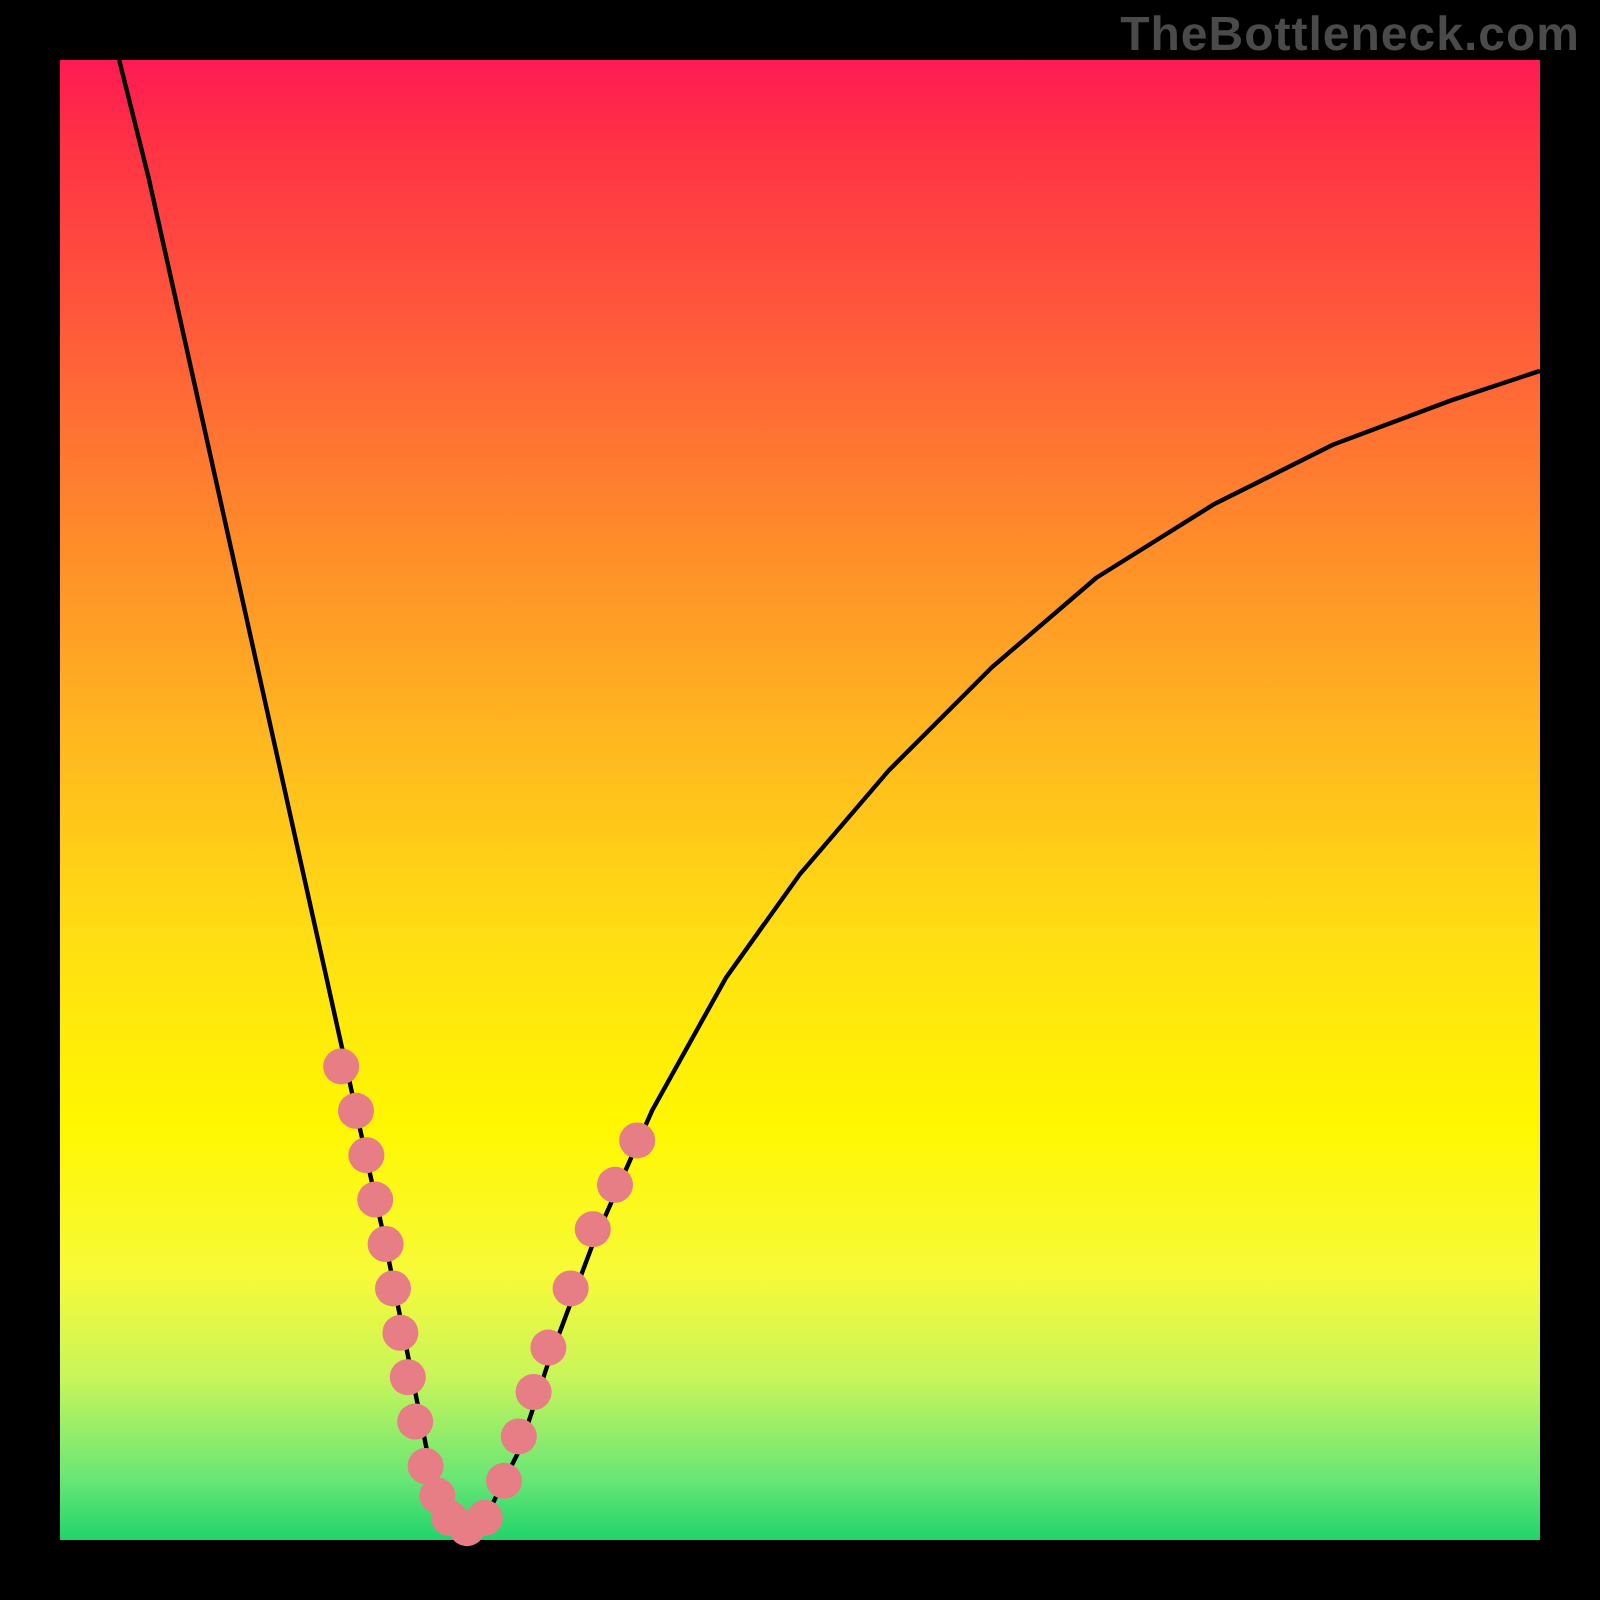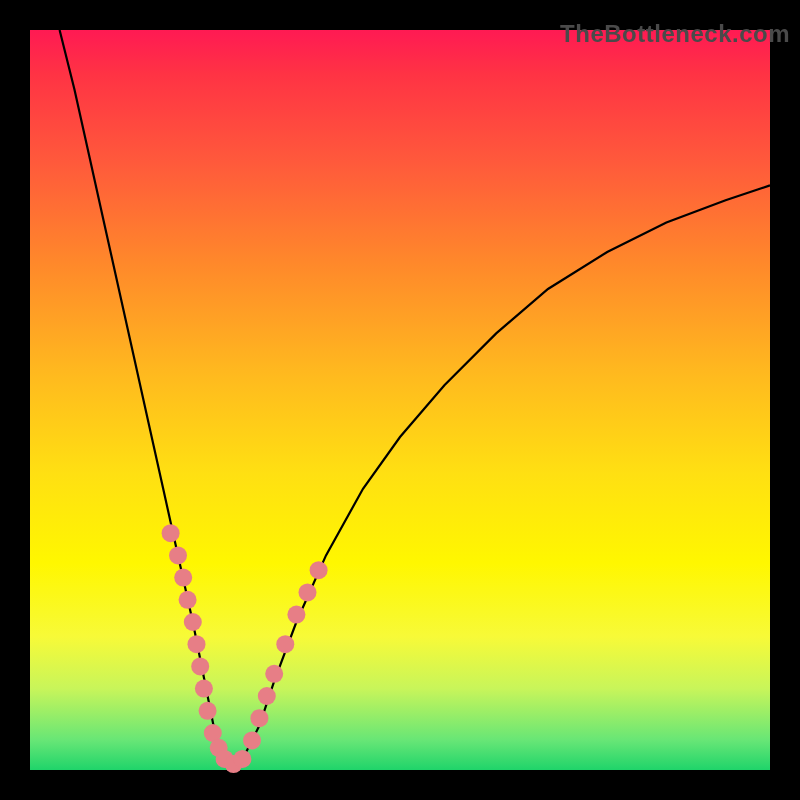--- a/index.html
+++ b/index.html
@@ -41,21 +41,21 @@
   .plot-area svg {
     position: absolute;
     left: 0;
     top: 0;
     width: 740px;
     height: 740px;
     overflow: visible;
   }
   .watermark {
     position: absolute;
-    top: 20px;
+    top: 4px;
     right: 10px;
     color: #4a4a4a;
     font-size: 24px;
     font-weight: 600;
     letter-spacing: 0.5px;
     user-select: none;
   }
 </style>
 </head>
 <body>

